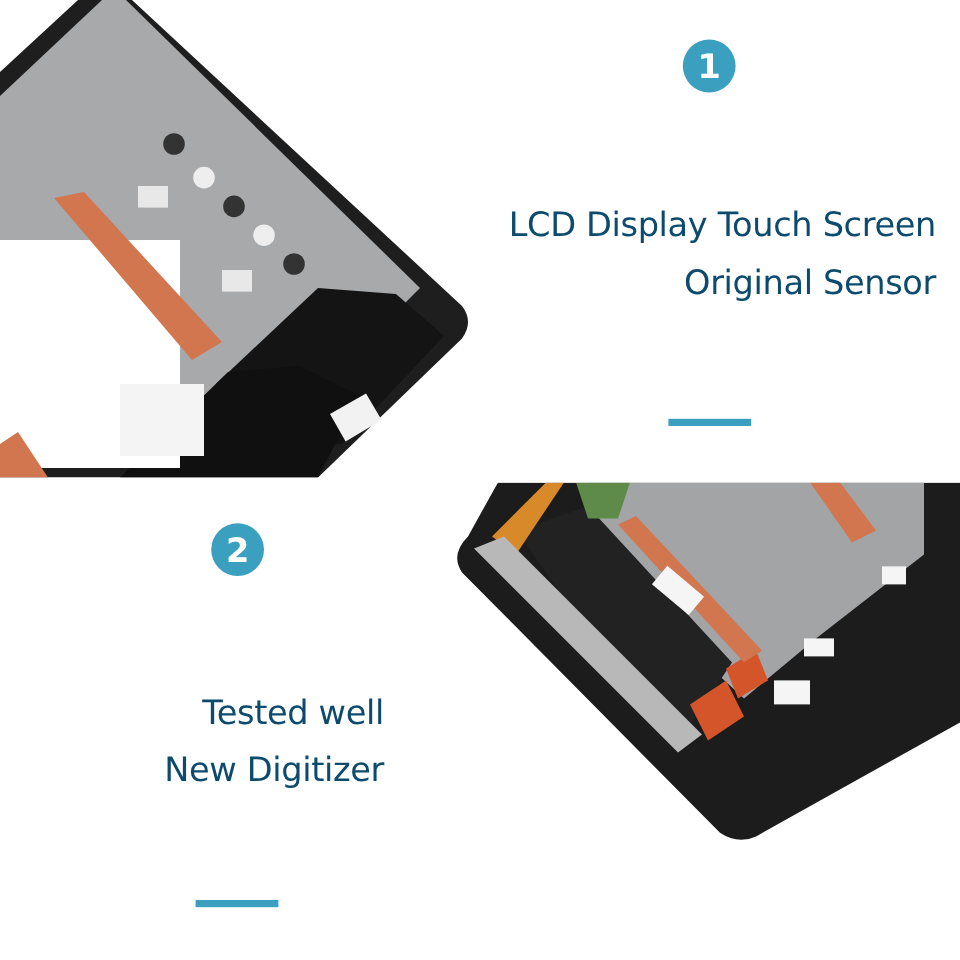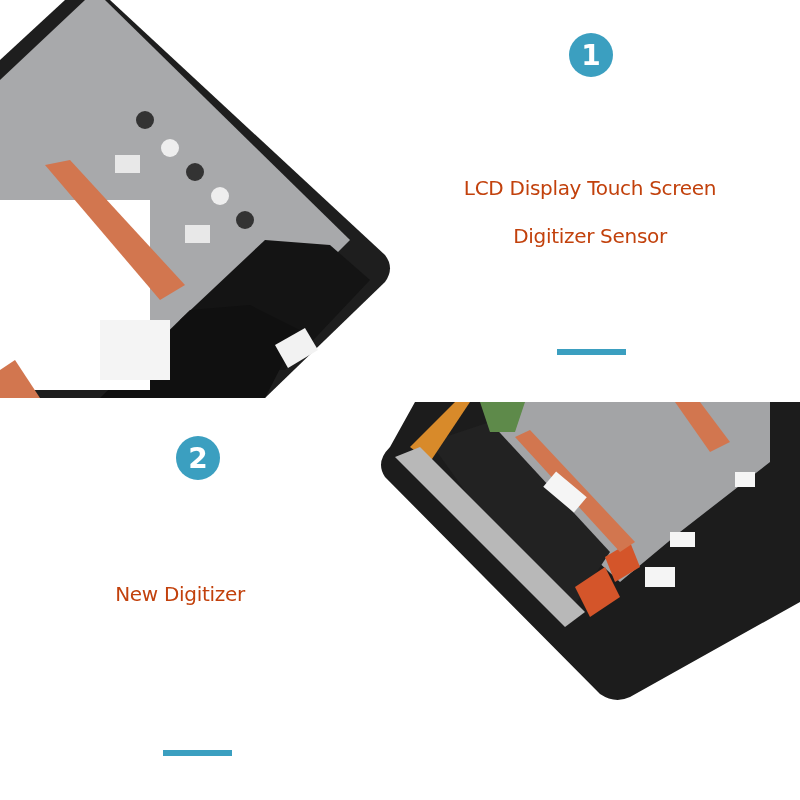--- a/index.html
+++ b/index.html
@@ -1,20 +1,20 @@
 <!DOCTYPE html>
 <html><head>
   <meta charset="utf-8">
   <style>
     html, body { margin: 0; padding: 0; }
     body { width: 800px; height: 800px; background: #ffffff; position: relative; overflow: hidden; font-family: "Liberation Sans", "DejaVu Sans", sans-serif; }
     .photo { position: absolute; overflow: hidden; background: #fff; }
     .photo svg { display: block; }
     .badge { position: absolute; width: 44px; height: 44px; border-radius: 50%; background: #3b9fc0; color: #fff; font-weight: bold; font-size: 28px; display: flex; align-items: center; justify-content: center; font-family: "DejaVu Sans", sans-serif; }
-    .caption { position: absolute; color: #c2410c; font-size: 20px; text-align: center; line-height: 48px; font-family: "DejaVu Sans", sans-serif; letter-spacing: -0.3px; }
+    .caption { position: absolute; color: #0c4a6e; font-size: 28px; text-align: right; line-height: 48px; font-family: "DejaVu Sans", sans-serif; letter-spacing: -0.3px; }
     .rule { position: absolute; height: 6px; background: #3b9fc0; }
   </style>
 </head>
 <body>
 
 <div class="photo" style="left:0;top:0;width:400px;height:398px;">
   <svg width="400" height="398" viewBox="0 0 400 398">
 
     <path d="M0 60 L65 0 L110 0 L385 255 Q395 268 385 282 L265 398 L0 398 Z" fill="#1e1e1e"></path>
 
@@ -38,28 +38,29 @@
     <rect x="115" y="155" width="25" height="18" fill="#e8e8e8"></rect>
     <rect x="185" y="225" width="25" height="18" fill="#e8e8e8"></rect>
     <rect x="100" y="320" width="70" height="60" fill="#f4f4f4"></rect>
   </svg>
 </div>
 
 <div class="badge" style="left:569px;top:33px;">1</div>
 
 <div class="caption" style="left:400px;top:164px;width:380px;">
   <div>LCD Display Touch Screen</div>
-  <div>Digitizer Sensor</div>
+  <div>Original Sensor</div>
 </div>
 
 <div class="rule" style="left:557px;top:349px;width:69px;"></div>
 
 <div class="badge" style="left:176px;top:436px;">2</div>
 
 <div class="caption" style="left:40px;top:570px;width:280px;">
+  <div>Tested well</div>
   <div>New Digitizer</div>
 </div>
 
 <div class="rule" style="left:163px;top:750px;width:69px;"></div>
 
 <div class="photo" style="left:380px;top:402px;width:420px;height:300px;">
   <svg width="420" height="300" viewBox="0 0 420 300">
 
     <path d="M35 0 L420 0 L420 200 L250 295 Q235 302 220 292 L5 75 Q-5 60 10 45 Z" fill="#1c1c1c"></path>
 

